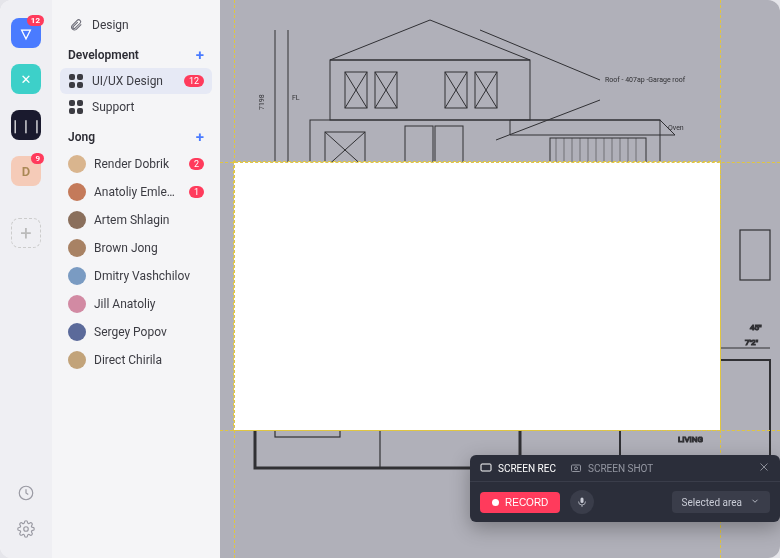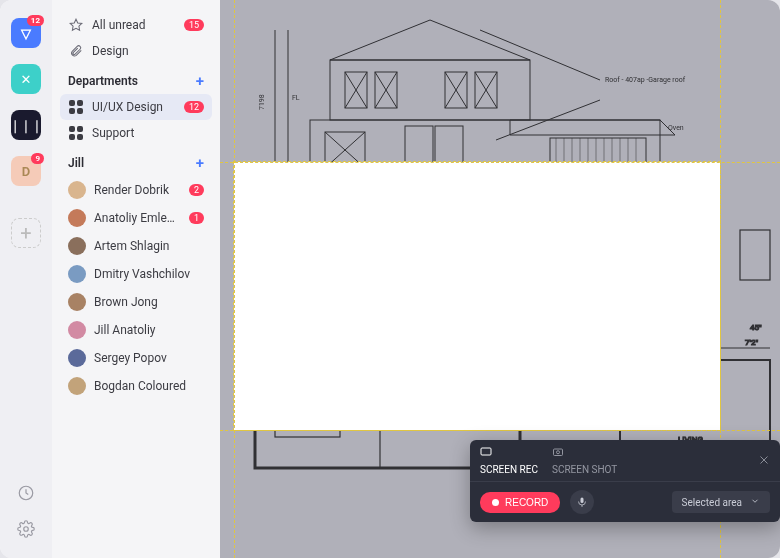--- a/index.html
+++ b/index.html
@@ -33,25 +33,25 @@
 .canvas { flex: 1; position: relative; background: #dedee4; overflow: hidden; }
 .canvas .sel-area { position: absolute; left: 14px; top: 162px; width: 486px; height: 268px; background: #fff; outline: 1px dashed #e0c642; box-shadow: 0 0 0 2000px rgba(40,40,55,0.25); }
 .guide-h { position: absolute; left: 0; right: 0; border-top: 1px dashed #e0c642; }
 .guide-v { position: absolute; top: 0; bottom: 0; border-left: 1px dashed #e0c642; }
 
 .blueprint { position: absolute; inset: 0; }
 .blueprint svg { width: 100%; height: 100%; }
 
 .recorder { position: absolute; left: 250px; bottom: 36px; width: 310px; background: #2b2e3a; border-radius: 6px; color: #c9ccd6; font-size: 10px; overflow: hidden; box-shadow: 0 6px 20px rgba(0,0,0,.3); }
 .recorder .tabs { display: flex; align-items: center; padding: 6px 10px; gap: 14px; border-bottom: 1px solid #3a3d4a; }
-.recorder .tab { display: flex; gap: 6px; cursor: pointer; opacity: .65; flex-direction: column; }
+.recorder .tab { display: flex; align-items: center; gap: 6px; cursor: pointer; opacity: .65; }
 .recorder .tab.active { opacity: 1; color: #fff; }
 .recorder .close { margin-left: auto; cursor: pointer; opacity: .6; }
 .recorder .row { display: flex; align-items: center; padding: 8px 10px; gap: 10px; }
-.recorder .rec-btn { background: #ff3b5c; color: #fff; border: none; border-radius: 10px; padding: 5px 12px; font-size: 10px; display: flex; align-items: center; gap: 6px; cursor: pointer; }
+.recorder .rec-btn { background: #ff3b5c; color: #fff; border: none; border-radius: 4px; padding: 5px 12px; font-size: 10px; display: flex; align-items: center; gap: 6px; cursor: pointer; }
 .recorder .rec-btn .dot { width: 7px; height: 7px; background: #fff; border-radius: 50%; }
 .recorder .mic { width: 24px; height: 24px; border-radius: 50%; background: #3a3d4a; display: flex; align-items: center; justify-content: center; cursor: pointer; }
 .recorder .dd { margin-left: auto; background: #3a3d4a; border-radius: 4px; padding: 5px 10px; display: flex; align-items: center; gap: 8px; cursor: pointer; font-size: 10px; }
 .annotation { font-family: "Comic Sans MS", cursive; font-size: 14px; position: absolute; color: #222; }
 </style>
 </head>
 <body>
 
 <div class="app">
 
@@ -88,37 +88,28 @@
             <path d="M19.4 15a1.7 1.7 0 0 0 .34 1.87l.06.06a2 2 0 1 1-2.83 2.83l-.06-.06a1.7 1.7 0 0 0-1.87-.34 1.7 1.7 0 0 0-1 1.56V21a2 2 0 0 1-4 0v-.09a1.7 1.7 0 0 0-1-1.56 1.7 1.7 0 0 0-1.87.34l-.06.06a2 2 0 1 1-2.83-2.83l.06-.06a1.7 1.7 0 0 0 .34-1.87 1.7 1.7 0 0 0-1.56-1H3a2 2 0 0 1 0-4h.09a1.7 1.7 0 0 0 1.56-1 1.7 1.7 0 0 0-.34-1.87l-.06-.06a2 2 0 1 1 2.83-2.83l.06.06c.5.5 1.24.64 1.87.34.6-.25 1-.84 1-1.51V3a2 2 0 0 1 4 0v.09c0 .67.4 1.26 1 1.51.63.3 1.37.16 1.87-.34l.06-.06a2 2 0 1 1 2.83 2.83l-.06.06a1.7 1.7 0 0 0-.34 1.87c.25.6.84 1 1.51 1H21a2 2 0 0 1 0 4h-.09c-.67 0-1.26.4-1.51 1z"></path>
           </svg>
       </span>
     </div>
   </div>
 
   <div class="sidebar">
     <div class="side-item">
       <span class="ic">
         <svg width="14" height="14" viewBox="0 0 24 24" fill="none" stroke="currentColor" stroke-width="1.8">
-            <polygon points="12 2 15 8.5 22 9.3 17 14 18.2 21 12 17.8 5.8 21 7 14 2 9.3 9 8.5 12 2"></polygon>
-          </svg>
-      </span>
-      <span class="lbl">All unread</span>
-      <span class="count unread">15</span>
-    </div>
-    <div class="side-item">
-      <span class="ic">
-        <svg width="14" height="14" viewBox="0 0 24 24" fill="none" stroke="currentColor" stroke-width="1.8">
             <path d="M21 11l-8.5 8.5a5 5 0 0 1-7-7L14 4a3.5 3.5 0 0 1 5 5l-8.5 8.5a2 2 0 0 1-3-3L15 7"></path>
           </svg>
       </span>
       <span class="lbl">Design</span>
     </div>
 
     <div class="section-head">
-      <span>Departments</span>
+      <span>Development</span>
       <span class="plus">+</span>
     </div>
     <div id="dept-list">
         <div class="side-item active">
           <span class="ic">
             <span class="dept-ic">
               <span></span>
               <span></span>
               <span></span>
               <span></span>
@@ -134,57 +125,57 @@
               <span></span>
               <span></span>
               <span></span>
             </span>
           </span>
           <span class="lbl">Support</span>
         </div>
       </div>
 
     <div class="section-head">
-      <span>Jill</span>
+      <span>Jong</span>
       <span class="plus">+</span>
     </div>
     <div id="team-list">
         <div class="side-item">
           <span class="avatar" style="background:#d9b58e"></span>
           <span class="lbl">Render Dobrik</span>
           <span class="count unread">2</span>
         </div>
         <div class="side-item">
           <span class="avatar" style="background:#c47a5a"></span>
           <span class="lbl">Anatoliy Emleninov</span>
           <span class="count unread">1</span>
         </div>
         <div class="side-item">
           <span class="avatar" style="background:#8a6f5c"></span>
           <span class="lbl">Artem Shlagin</span>
         </div>
         <div class="side-item">
+          <span class="avatar" style="background:#a88264"></span>
+          <span class="lbl">Brown Jong</span>
+        </div>
+        <div class="side-item">
           <span class="avatar" style="background:#7a9bc2"></span>
           <span class="lbl">Dmitry Vashchilov</span>
         </div>
         <div class="side-item">
-          <span class="avatar" style="background:#a88264"></span>
-          <span class="lbl">Brown Jong</span>
-        </div>
-        <div class="side-item">
           <span class="avatar" style="background:#d28aa3"></span>
           <span class="lbl">Jill Anatoliy</span>
         </div>
         <div class="side-item">
           <span class="avatar" style="background:#5b6a9a"></span>
           <span class="lbl">Sergey Popov</span>
         </div>
         <div class="side-item">
           <span class="avatar" style="background:#c2a37a"></span>
-          <span class="lbl">Bogdan Coloured</span>
+          <span class="lbl">Direct Chirila</span>
         </div>
       </div>
   </div>
 
   <div class="canvas">
     <div class="blueprint">
       <svg viewBox="0 0 560 558">
 
         <g stroke="#333" stroke-width="1" fill="none">
           <polygon points="110,60 210,20 310,60"></polygon>

